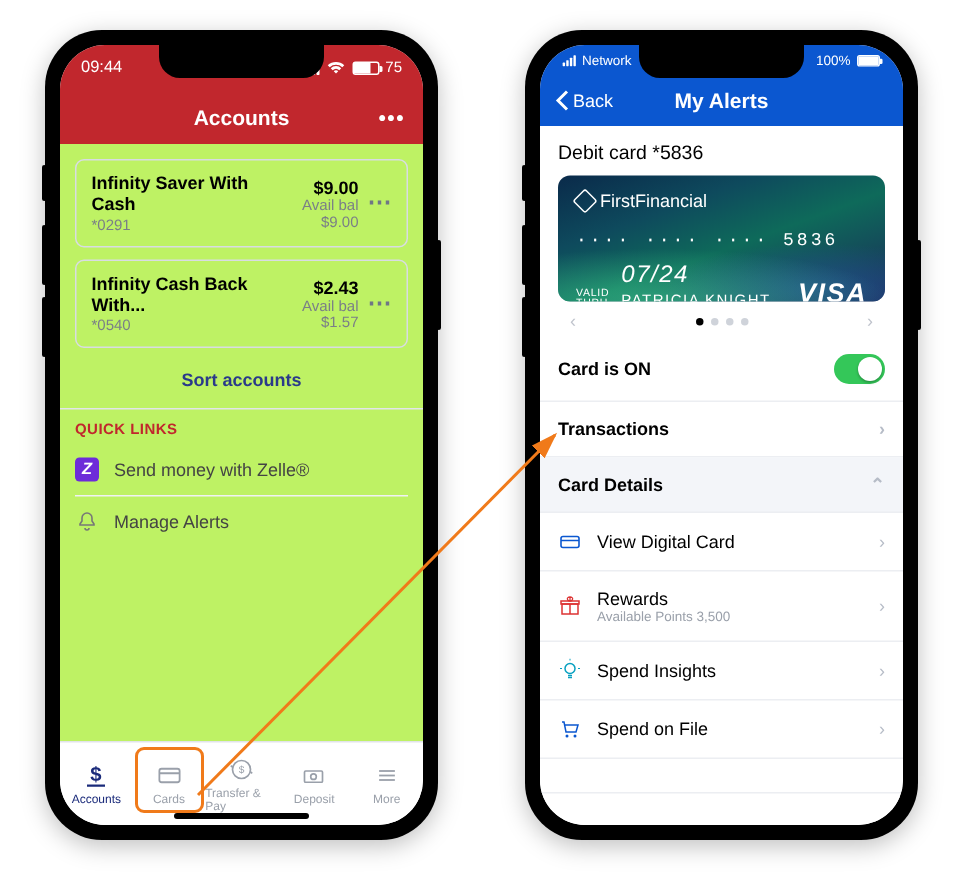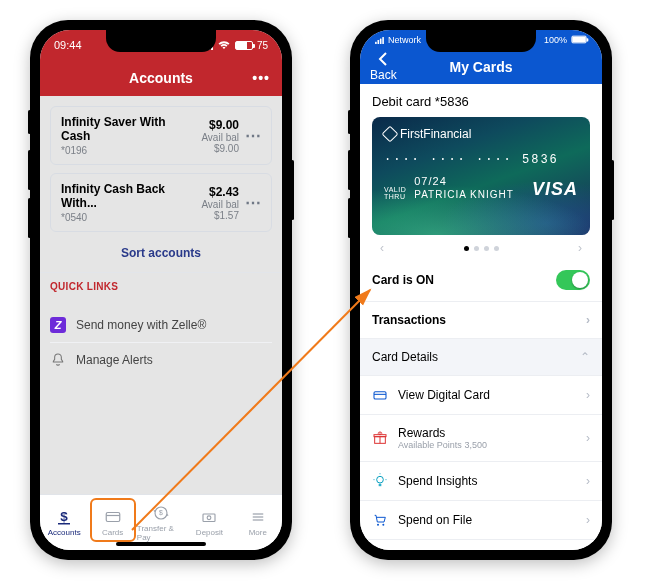--- a/index.html
+++ b/index.html
@@ -15,66 +15,66 @@
   .l-status { height: 30px; background: #C1272D; color: #fff; display: flex; justify-content: space-between; align-items: center; padding: 0 14px; font-size: 11px; }
   .l-status .icons { display: flex; gap: 4px; align-items: center; }
   .sig { display: flex; gap: 1px; align-items: flex-end; }
   .sig span { width: 2px; background: #fff; border-radius: .5px; }
   .sig span:nth-child(1){height:3px}.sig span:nth-child(2){height:5px}.sig span:nth-child(3){height:7px}.sig span:nth-child(4){height:9px}
   .batt { width: 18px; height: 9px; border: 1px solid #fff; border-radius: 2px; position: relative; }
   .batt::after { content: ""; position: absolute; right: -3px; top: 2px; width: 2px; height: 4px; background: #fff; border-radius: 0 1px 1px 0; }
   .batt i { display: block; height: 100%; width: 70%; background: #fff; }
   .l-header { background: #C1272D; height: 36px; display: flex; align-items: center; justify-content: center; position: relative; color: #fff; font-size: 14px; font-weight: 600; }
   .l-header .dots { position: absolute; right: 12px; letter-spacing: 1px; font-size: 14px; font-weight: 700; }
-  .l-body { flex: 1; overflow: hidden; background: #e5e5e5; padding: 10px 10px 0; font-size: 12px; }
+  .l-body { flex: 1; overflow: hidden; background: #bef264; padding: 10px 10px 0; font-size: 12px; }
   .acct { border: 1px solid #d8dce3; border-radius: 6px; padding: 8px 10px; margin-bottom: 8px; display: flex; justify-content: space-between; align-items: center; }
   .acct-l .nm { font-weight: 600; font-size: 12px; }
   .acct-l .num { color: #7a7f87; font-size: 10px; margin-top: 2px; }
   .acct-r { display: flex; align-items: center; gap: 6px; }
   .acct-amt { text-align: right; }
   .acct-amt .big { font-weight: 700; font-size: 12px; }
   .acct-amt .sub { color: #7a7f87; font-size: 10px; }
   .acct-dots { color: #6f7785; font-size: 16px; line-height: 8px; font-weight: 700; }
   .sort { text-align: center; color: #2a3a8a; font-weight: 600; font-size: 12px; padding: 6px 0 12px; }
   .divider { border: 0; border-top: 1px solid #e2e5ea; margin: 0 -10px 8px; }
-  .ql-title { color: #C1272D; font-size: 10px; font-weight: 700; letter-spacing: .3px; margin: 4px 0 16px; }
+  .ql-title { color: #C1272D; font-size: 10px; font-weight: 700; letter-spacing: .3px; margin: 4px 0 4px; }
   .ql-row { display: flex; align-items: center; gap: 10px; padding: 9px 0; color: #444; font-size: 12px; border-bottom: 1px solid #f0f1f4; }
   .ql-row:last-child { border-bottom: 0; }
   .zelle { width: 16px; height: 16px; background: #6d2bd9; color: #fff; border-radius: 3px; display: flex; align-items: center; justify-content: center; font-size: 11px; font-weight: 800; font-style: italic; }
   .l-tabbar { height: 56px; border-top: 1px solid #e1e4e9; display: flex; background: #fff; }
   .l-tab { flex: 1; display: flex; flex-direction: column; align-items: center; justify-content: center; gap: 2px; color: #9aa0aa; font-size: 8px; }
   .l-tab.active { color: #1a2a7a; }
   .home-ind { position: absolute; bottom: 4px; left: 50%; transform: translateX(-50%); width: 90px; height: 4px; background: #000; border-radius: 2px; }
   .highlight-box { position: absolute; border: 2px solid #f07a1a; border-radius: 6px; width: 46px; height: 44px; left: 50px; bottom: 8px; z-index: 30; pointer-events: none; }
 
   
   .r-status { height: 20px; background: #0b57d0; color: #fff; display: flex; justify-content: space-between; align-items: center; padding: 0 14px; font-size: 9px; }
   .r-header { background: #0b57d0; height: 34px; display: flex; align-items: center; justify-content: center; position: relative; color: #fff; font-size: 14px; font-weight: 600; }
-  .r-back { position: absolute; left: 10px; display: flex; align-items: center; gap: 2px; font-size: 12px; font-weight: 500; flex-direction: column; }
+  .r-back { position: absolute; left: 10px; display: flex; align-items: center; gap: 2px; font-size: 12px; font-weight: 500; }
   .r-body { flex: 1; overflow: hidden; background: #fff; font-size: 12px; }
   .r-section-title { font-weight: 400; font-size: 13px; padding: 10px 12px 8px; }
   .card-wrap { padding: 0 12px; }
-  .cc { position: relative; width: 100%; height: 118px; border-radius: 8px; overflow: hidden; color: #fff; background: linear-gradient(160deg,#0a2a4a 0%,#0e4a5d 30%,#0e6a5a 55%,#1a2a5a 100%); }
+  .cc { position: relative; width: 100%; height: 84px; border-radius: 8px; overflow: hidden; color: #fff; background: linear-gradient(160deg,#0a2a4a 0%,#0e4a5d 30%,#0e6a5a 55%,#1a2a5a 100%); }
   .cc::before { content: ""; position: absolute; inset: 0; background: radial-gradient(120% 70% at 30% 100%,rgba(80,240,160,.45),transparent 60%), radial-gradient(80% 60% at 80% 90%,rgba(40,90,160,.6),transparent 60%); }
   .cc > * { position: relative; }
   .cc-brand { display: flex; align-items: center; gap: 4px; padding: 10px 12px 0; font-size: 12px; }
   .cc-brand-ic { width: 12px; height: 12px; border: 1.5px solid #fff; transform: rotate(45deg); border-radius: 2px; }
   .cc-num { font-family: "Courier New", monospace; letter-spacing: 2px; font-size: 12px; padding: 12px 12px 0; }
   .cc-bottom { display: flex; justify-content: space-between; align-items: flex-end; padding: 8px 12px 10px; }
   .cc-valid { font-size: 7px; letter-spacing: .5px; }
-  .cc-exp { font-size: 11px; letter-spacing: 1px; }
+  .cc-exp { font-size: 16px; letter-spacing: 1px; font-style: italic; }
   .cc-name { font-size: 10px; letter-spacing: 1px; margin-top: 2px; }
   .cc-visa { font-family: Arial; font-style: italic; font-weight: 900; font-size: 18px; letter-spacing: 1px; }
   .pager { display: flex; align-items: center; justify-content: space-between; padding: 6px 8px 4px; color: #bfc3cc; }
   .pager .dots { display: flex; gap: 5px; }
   .pager .dots span { width: 5px; height: 5px; background: #cfd3da; border-radius: 50%; }
   .pager .dots span.active { background: #000; }
   .row { display: flex; align-items: center; justify-content: space-between; padding: 11px 12px; border-bottom: 1px solid #eceef2; font-size: 12px; }
   .row.strong { font-weight: 700; }
-  .row.section { background: #f3f5f9; font-weight: 400; }
+  .row.section { background: #f3f5f9; font-weight: 700; }
   .chev { color: #b6bcc7; font-size: 12px; }
   .toggle { width: 34px; height: 20px; background: #34c759; border-radius: 10px; position: relative; }
   .toggle::after { content: ""; position: absolute; right: 2px; top: 2px; width: 16px; height: 16px; background: #fff; border-radius: 50%; box-shadow: 0 1px 2px rgba(0,0,0,.3); }
   .mi { display: flex; align-items: center; gap: 10px; }
   .ic { width: 16px; height: 16px; display: flex; align-items: center; justify-content: center; }
   .sub { font-size: 9px; color: #9aa0aa; }
 
   
   .arrow-svg { position: absolute; left: 0; top: 0; width: 646px; height: 587px; pointer-events: none; z-index: 100; }
 </style>
@@ -107,21 +107,21 @@
       </div>
     </div>
     <div class="l-header">
       <span>Accounts</span>
       <span class="dots">•••</span>
     </div>
     <div class="l-body">
       <div class="acct">
         <div class="acct-l">
           <div class="nm">Infinity Saver With Cash</div>
-          <div class="num">*0196</div>
+          <div class="num">*0291</div>
         </div>
         <div class="acct-r">
           <div class="acct-amt">
             <div class="big">$9.00</div>
             <div class="sub">Avail bal $9.00</div>
           </div>
           <div class="acct-dots">⋯</div>
         </div>
       </div>
       <div class="acct">
@@ -205,35 +205,35 @@
     <div class="r-status">
       <span style="display:flex;gap:3px;align-items:center">
         <span class="sig" style="transform:scale(.8)">
             <span></span>
             <span></span>
             <span></span>
             <span></span>
           </span>
         <span>Network</span>
       </span>
-      <span style="display:flex;gap:3px;align-items:flex-start">
+      <span style="display:flex;gap:3px;align-items:flex-end">
         <span>100%</span>
         <span class="batt" style="transform:scale(.85)">
             <i style="width:100%"></i>
           </span>
       </span>
     </div>
     <div class="r-header">
       <div class="r-back">
         <svg width="10" height="14" viewBox="0 0 10 14">
             <path d="M8 1 2 7l6 6" fill="none" stroke="#fff" stroke-width="2"></path>
           </svg>
         <span>Back</span>
       </div>
-      <span>My Cards</span>
+      <span>My Alerts</span>
     </div>
     <div class="r-body">
       <div class="r-section-title">Debit card *5836</div>
       <div class="card-wrap">
         <div class="cc">
           <div class="cc-brand">
             <div class="cc-brand-ic"></div>
             <span>FirstFinancial</span>
           </div>
           <div class="cc-num">···· ···· ···· 5836</div>

